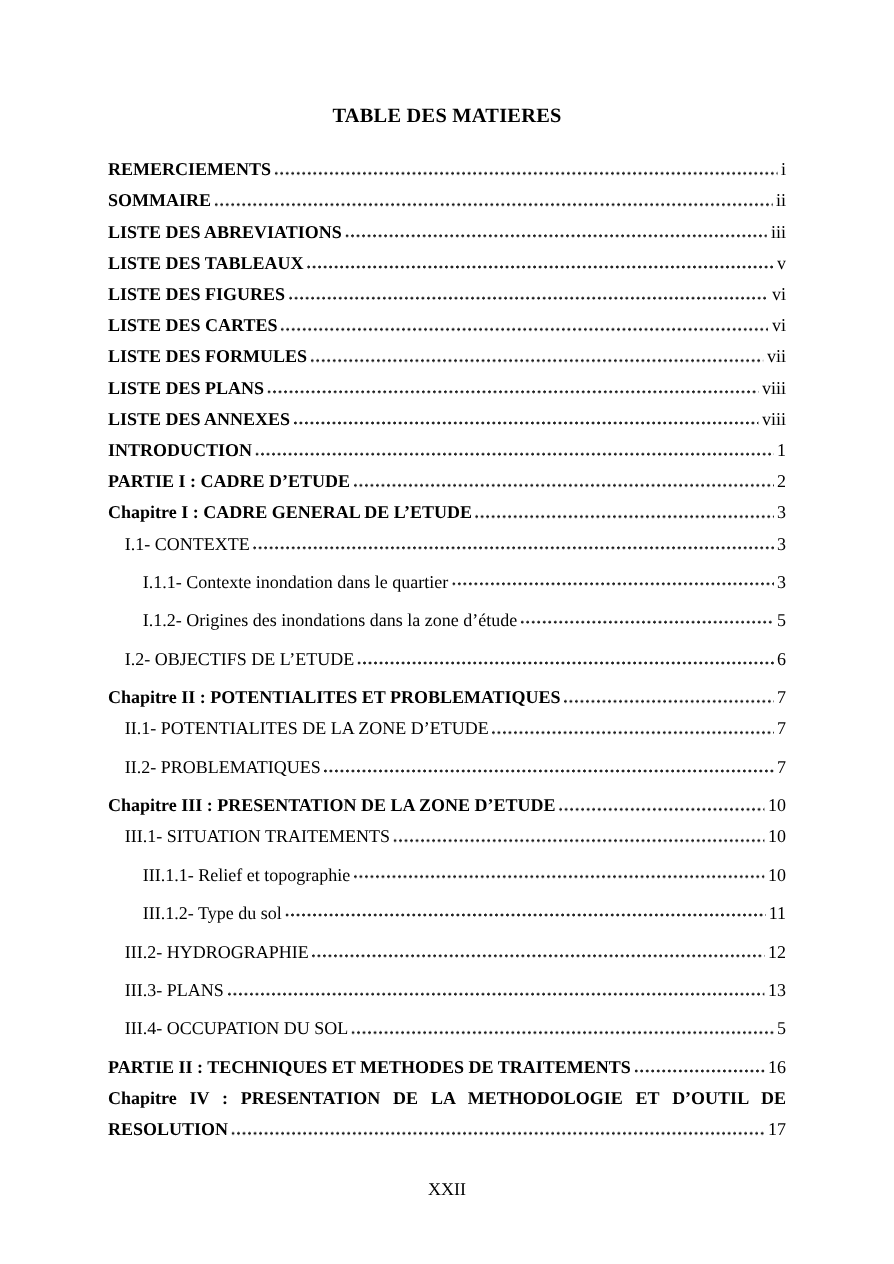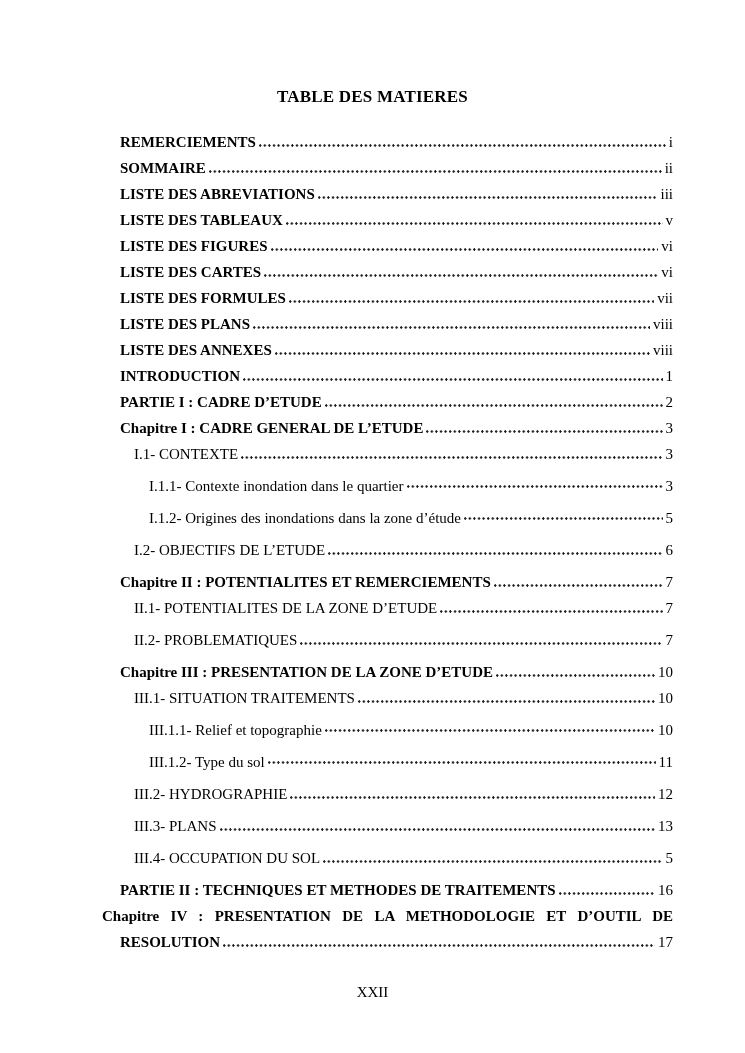--- a/index.html
+++ b/index.html
@@ -5,21 +5,21 @@
   html, body {
     margin: 0;
     padding: 0;
     background: #ffffff;
   }
   .page {
     position: relative;
     width: 745px;
     height: 1053px;
     box-sizing: border-box;
-    padding: 0 72px;
+    padding: 0 90px;
     background: #ffffff;
     color: #000000;
     font-family: "Liberation Serif", "DejaVu Serif", serif;
     overflow: hidden;
   }
   .doc-title {
     margin: 0;
     padding-top: 87px;
     font-size: 17px;
     line-height: 20px;
@@ -34,41 +34,40 @@
   .toc-entry {
     display: flex;
     align-items: baseline;
     line-height: 26px;
     margin: 0;
   }
   .toc-entry.regular { margin-bottom: 6px; }
   .toc-entry.bold .toc-label { font-weight: 700; }
   .toc-entry.level1 { padding-left: 14px; }
   .toc-entry.level2 { padding-left: 29px; align-items: center; }
-  .toc-label { white-space: nowrap; margin-left: 48px; }
+  .toc-label { white-space: nowrap; }
   .toc-leader {
     flex: 1 1 auto;
     min-width: 10px;
     height: 3px;
     margin: 0 3px 0 3px;
     background-image: radial-gradient(circle at 1.2px 1.5px, #1c1c1c 1.0px, rgba(0,0,0,0) 1.35px);
     background-size: 4.6px 3px;
     background-repeat: repeat-x;
     background-position: left bottom;
   }
   .toc-page {
     white-space: nowrap;
     font-weight: 400;
   }
   .toc-justified {
     font-weight: 700;
     line-height: 26px;
     text-align: justify;
     text-align-last: justify;
-    margin-left: 30px;
   }
   .footer-pagenum {
     margin-top: 26px;
     text-align: center;
     font-size: 15px;
     line-height: 22px;
   }
 </style>
 </head>
 <body>
@@ -150,21 +149,21 @@
     <span class="toc-label">I.1.2- Origines des inondations dans la zone d’étude</span>
     <span class="toc-leader"></span>
     <span class="toc-page">5</span>
   </div>
       <div class="toc-entry level1 regular">
     <span class="toc-label">I.2- OBJECTIFS DE L’ETUDE</span>
     <span class="toc-leader"></span>
     <span class="toc-page">6</span>
   </div>
       <div class="toc-entry level0 bold">
-    <span class="toc-label">Chapitre II : POTENTIALITES ET REMERCIEMENTS</span>
+    <span class="toc-label">Chapitre II : POTENTIALITES ET PROBLEMATIQUES</span>
     <span class="toc-leader"></span>
     <span class="toc-page">7</span>
   </div>
       <div class="toc-entry level1 regular">
     <span class="toc-label">II.1- POTENTIALITES DE LA ZONE D’ETUDE</span>
     <span class="toc-leader"></span>
     <span class="toc-page">7</span>
   </div>
       <div class="toc-entry level1 regular">
     <span class="toc-label">II.2- PROBLEMATIQUES</span>

